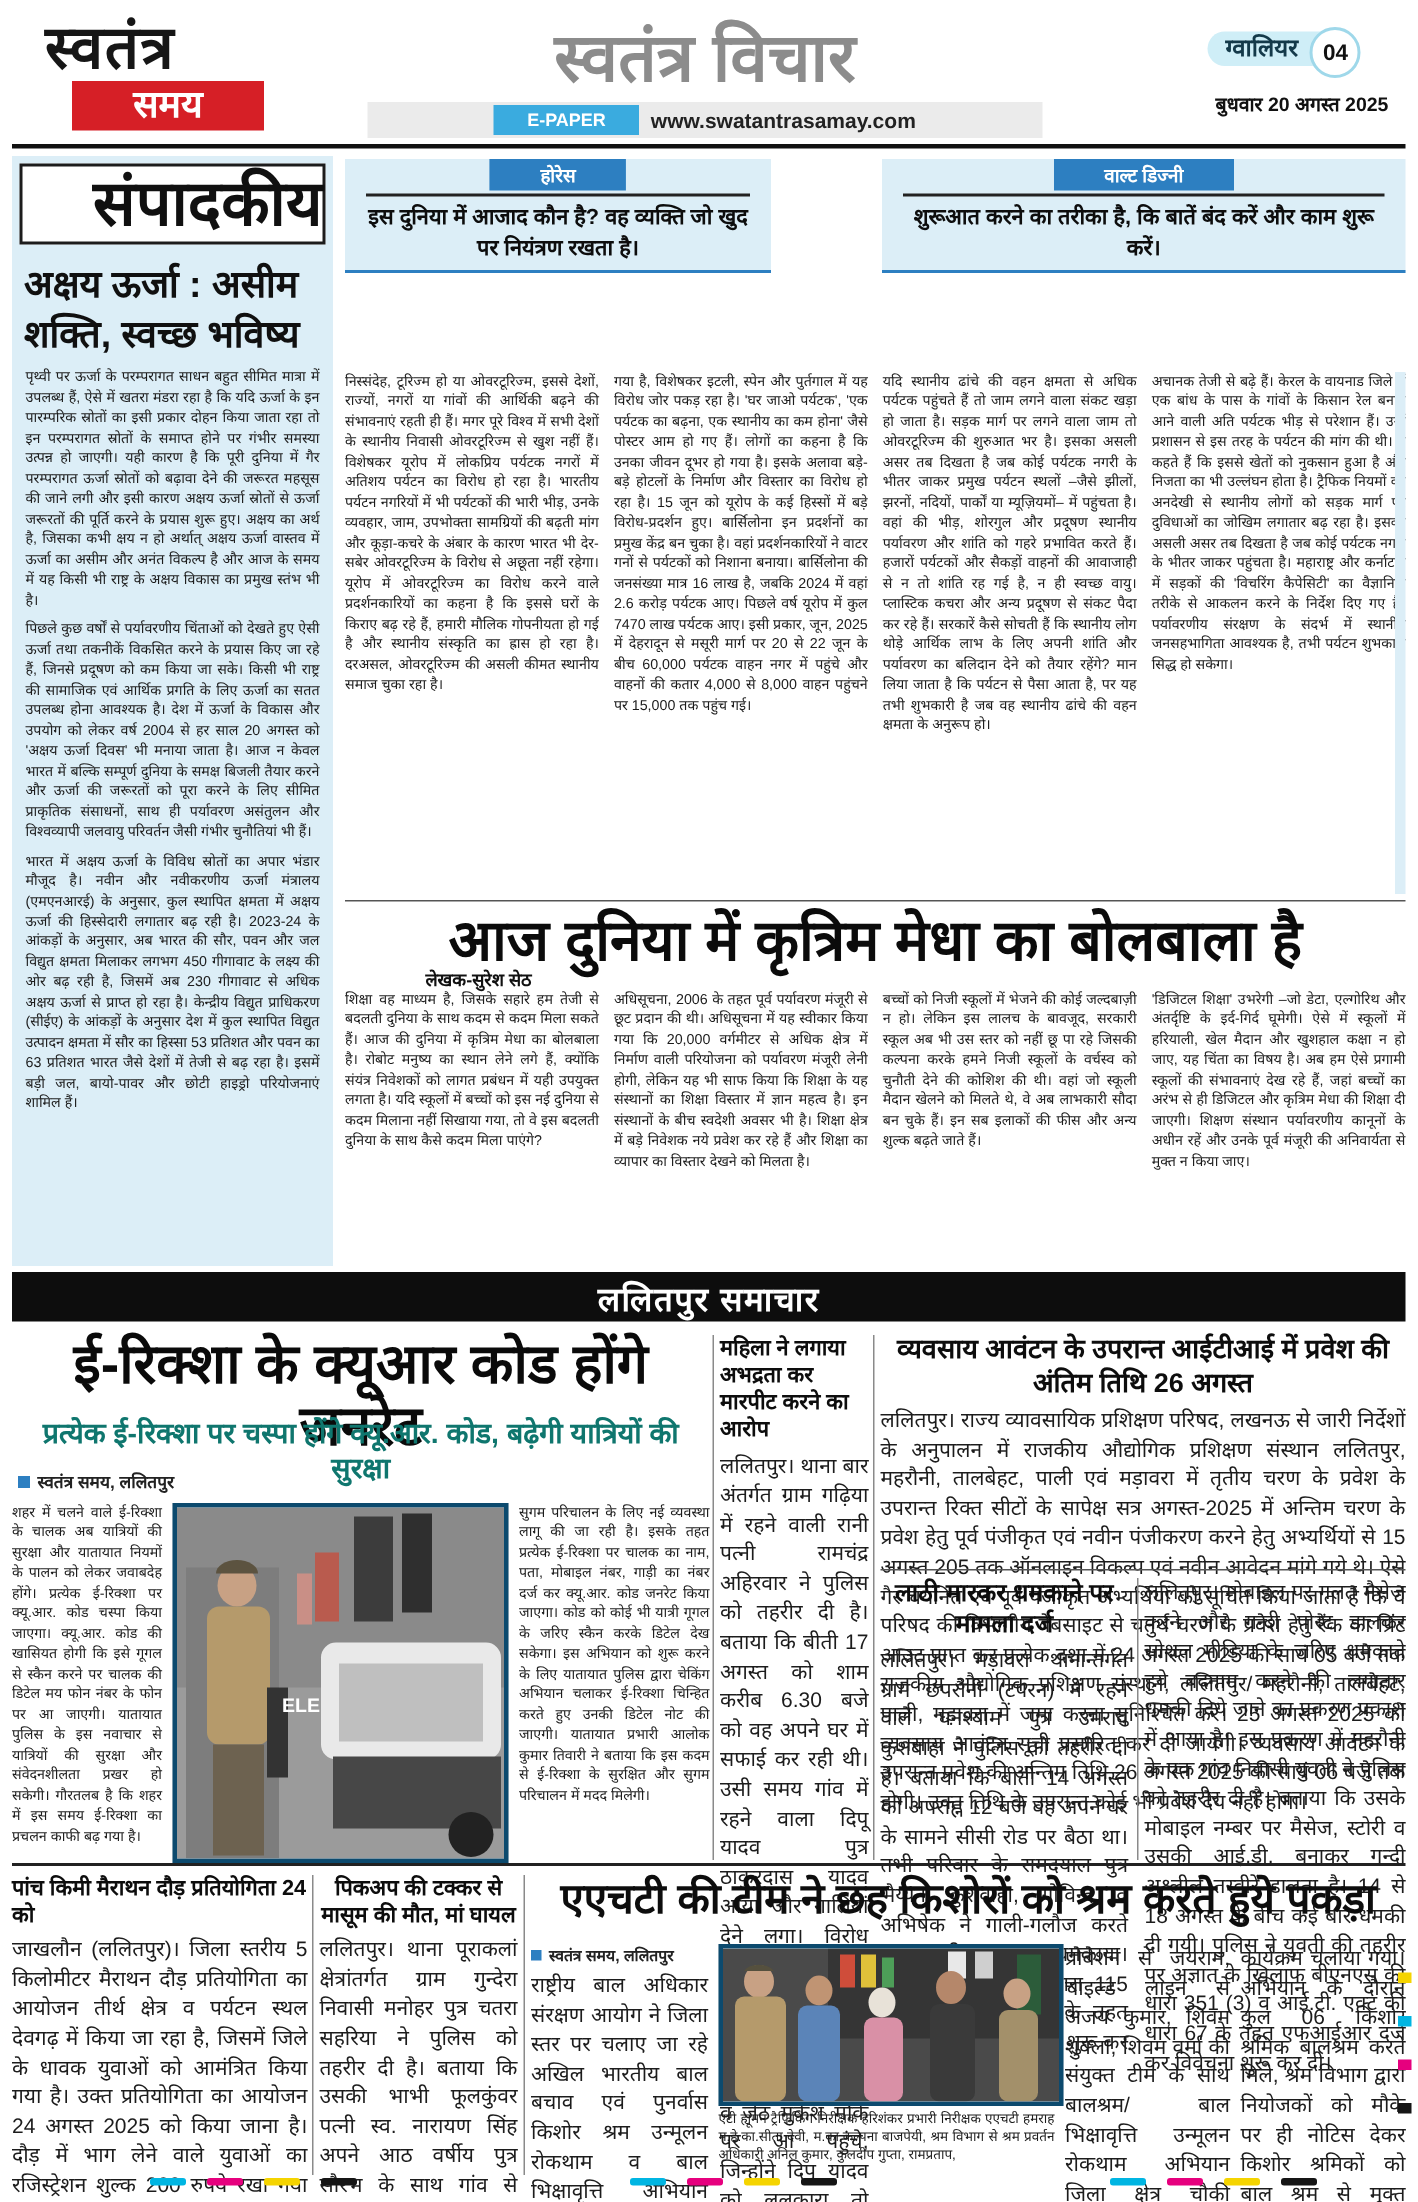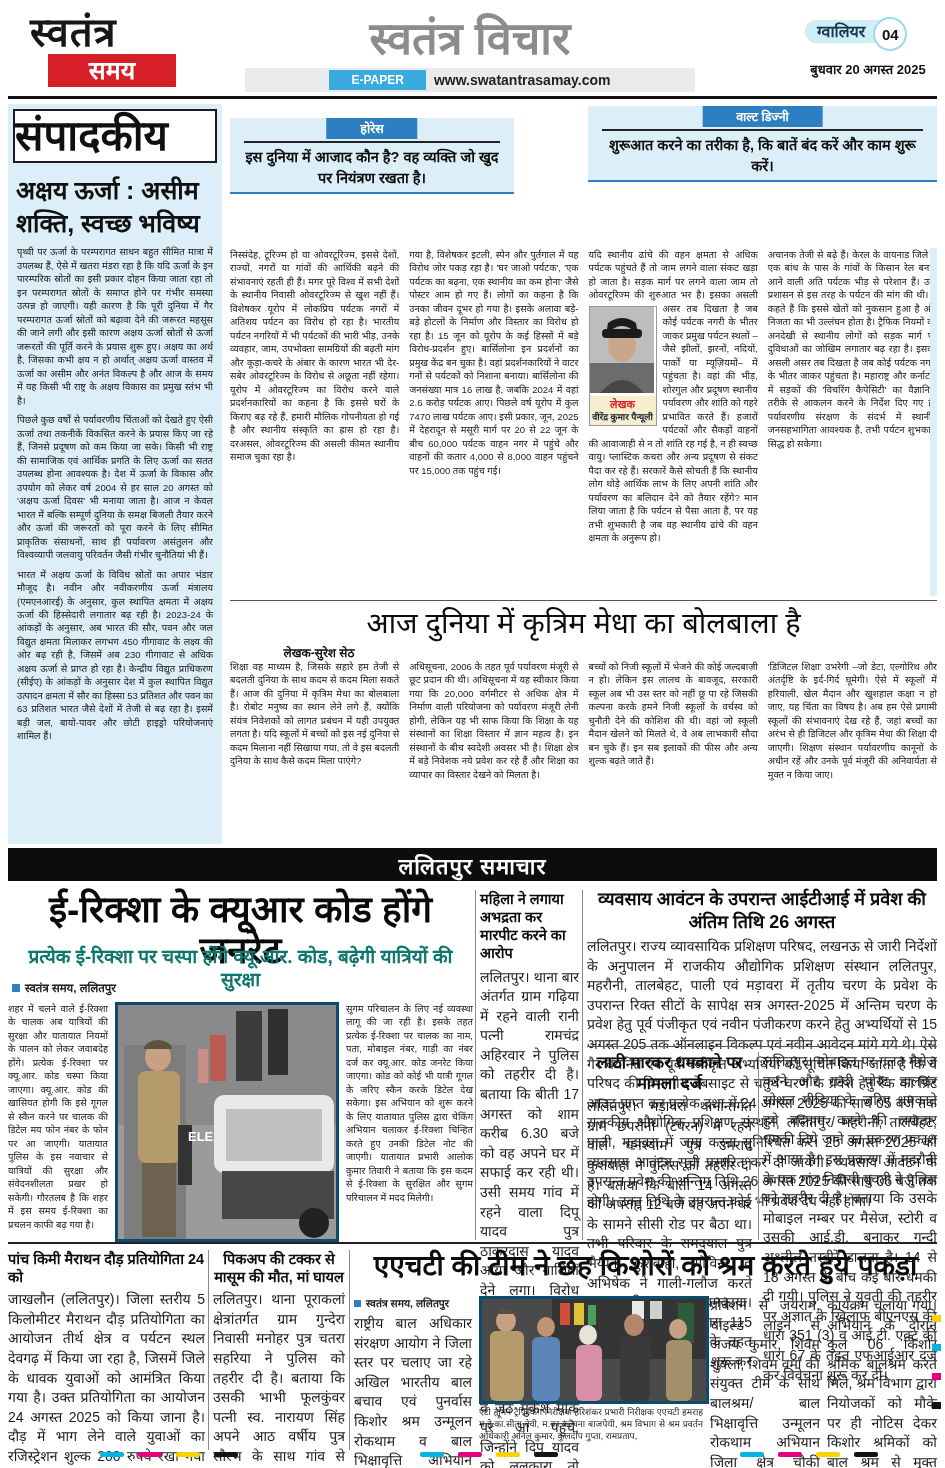--- a/index.html
+++ b/index.html
@@ -18,40 +18,40 @@
   .epaper-chip{background:#3aabdf;color:#fff;font-weight:700;font-size:12px;padding:3px 22px;}
   .website{font-size:14px;font-weight:700;color:#222;text-decoration:none;}
   .edition-pill{background:#cfeef7;border-radius:12px;padding:3px 30px 3px 12px;font-size:16px;font-weight:800;color:#143a4a;position:relative;}
   .edition-num{position:absolute;right:-12px;top:-3px;width:30px;height:30px;border-radius:50%;
                background:#fff;border:2px solid #9fd8ea;color:#111;font-size:15px;font-weight:800;
                display:flex;align-items:center;justify-content:center;}
   .date{font-size:13px;font-weight:800;color:#111;}
   .black-rule{background:#111;}
   
   .edit-panel{background:#dceef7;}
-  .edit-label{background:#fff;border:2px solid #1c1c1c;margin:5px;text-align:left;
+  .edit-label{background:#fff;border:2px solid #1c1c1c;margin:5px;text-align:right;
               font-size:42px;font-weight:800;line-height:1.2;color:#101010;}
   .edit-headline{font-size:25px;font-weight:700;line-height:1.3;padding:6px 8px 4px 8px;color:#101010;}
   .edit-body{padding:2px 9px 8px 9px;}
   
   .quote-box{background:#dceef7;border-bottom:2px solid #2d7fc1;}
   .quote-tab{position:absolute;top:0;left:50%;transform:translateX(-50%);background:#2d7fc1;color:#fff;
              font-size:12.5px;font-weight:700;padding:2px 34px;white-space:nowrap;}
   .quote-line{position:absolute;top:23px;left:14px;right:14px;height:1.5px;background:#222;}
   .quote-text{position:absolute;top:29px;left:10px;right:10px;text-align:center;font-size:14.5px;
               font-weight:700;line-height:1.45;color:#0d0d0d;}
   
   .lead-headline{font-size:43px;font-weight:800;text-align:center;line-height:1.1;color:#0b0b0b;}
   .colrow{display:flex;gap:10px;}
   .colrow>div{flex:1;}
   .author-inset{float:left;width:66px;margin:2px 6px 2px 0;border:1px solid #999;background:#fff;}
   .author-caption{background:#f6eecf;text-align:center;padding:2px 1px;}
   .author-label{color:#d61f26;font-weight:800;font-size:11px;line-height:1.2;}
   .author-name{color:#17212e;font-weight:800;font-size:9px;line-height:1.25;}
-  .ai-headline{font-size:29px;font-weight:400;text-align:center;line-height:1.1;color:#0b0b0b;}
+  .ai-headline{font-size:38px;font-weight:700;text-align:center;line-height:1.1;color:#0b0b0b;}
   .byline{display:flex;align-items:center;gap:5px;font-size:11.5px;font-weight:800;color:#222;}
   .byline-sq{width:8px;height:8px;background:#2d7fc1;display:inline-block;}
   .banner{background:#0d0d0d;color:#fff;font-size:22px;font-weight:700;display:flex;
           align-items:center;justify-content:center;letter-spacing:1px;}
   .erick-headline{font-size:37px;font-weight:800;text-align:center;line-height:1.1;color:#0a0a0a;}
   .erick-subhead{font-size:19px;font-weight:700;text-align:center;line-height:1.2;color:#0f766e;}
   .sub-headline-c{font-weight:800;text-align:center;line-height:1.25;color:#0d0d0d;}
   .sub-headline-l{font-weight:800;text-align:left;line-height:1.25;color:#0d0d0d;}
   .vrule{background:#8a8a8a;width:1px;}
   .hrule{background:#555;height:1px;}
@@ -93,51 +93,37 @@
   <div class="abs edit-panel" style="left:8px;top:104px;width:214px;height:740px;">
     <div class="edit-label">संपादकीय</div>
     <div class="edit-headline">अक्षय ऊर्जा :  असीम शक्ति, स्वच्छ भविष्य</div>
     <div class="edit-body bodytext jus">
       <p style="margin:0 0 6px 0;">पृथ्वी पर ऊर्जा के परम्परागत साधन बहुत सीमित मात्रा में उपलब्ध हैं, ऐसे में खतरा मंडरा रहा है कि यदि ऊर्जा के इन पारम्परिक स्रोतों का इसी प्रकार दोहन किया जाता रहा तो इन परम्परागत स्रोतों के समाप्त होने पर गंभीर समस्या उत्पन्न हो जाएगी। यही कारण है कि पूरी दुनिया में गैर परम्परागत ऊर्जा स्रोतों को बढ़ावा देने की जरूरत महसूस की जाने लगी और इसी कारण अक्षय ऊर्जा स्रोतों से ऊर्जा जरूरतों की पूर्ति करने के प्रयास शुरू हुए। अक्षय का अर्थ है, जिसका कभी क्षय न हो अर्थात् अक्षय ऊर्जा वास्तव में ऊर्जा का असीम और अनंत विकल्प है और आज के समय में यह किसी भी राष्ट्र के अक्षय विकास का प्रमुख स्तंभ भी है।</p>
       <p style="margin:0 0 6px 0;">पिछले कुछ वर्षों से पर्यावरणीय चिंताओं को देखते हुए ऐसी ऊर्जा तथा तकनीकें विकसित करने के प्रयास किए जा रहे हैं, जिनसे प्रदूषण को कम किया जा सके। किसी भी राष्ट्र की सामाजिक एवं आर्थिक प्रगति के लिए ऊर्जा का सतत उपलब्ध होना आवश्यक है। देश में ऊर्जा के विकास और उपयोग को लेकर वर्ष 2004 से हर साल 20 अगस्त को 'अक्षय ऊर्जा दिवस' भी मनाया जाता है। आज न केवल भारत में बल्कि सम्पूर्ण दुनिया के समक्ष बिजली तैयार करने और ऊर्जा की जरूरतों को पूरा करने के लिए सीमित प्राकृतिक संसाधनों, साथ ही पर्यावरण असंतुलन और विश्वव्यापी जलवायु परिवर्तन जैसी गंभीर चुनौतियां भी हैं।</p>
       <p style="margin:0;">भारत में अक्षय ऊर्जा के विविध स्रोतों का अपार भंडार मौजूद है। नवीन और नवीकरणीय ऊर्जा मंत्रालय (एमएनआरई) के अनुसार, कुल स्थापित क्षमता में अक्षय ऊर्जा की हिस्सेदारी लगातार बढ़ रही है। 2023-24 के आंकड़ों के अनुसार, अब भारत की सौर, पवन और जल विद्युत क्षमता मिलाकर लगभग 450 गीगावाट के लक्ष्य की ओर बढ़ रही है, जिसमें अब 230 गीगावाट से अधिक अक्षय ऊर्जा से प्राप्त हो रहा है। केन्द्रीय विद्युत प्राधिकरण (सीईए) के आंकड़ों के अनुसार देश में कुल स्थापित विद्युत उत्पादन क्षमता में सौर का हिस्सा 53 प्रतिशत और पवन का 63 प्रतिशत भारत जैसे देशों में तेजी से बढ़ रहा है। इसमें बड़ी जल, बायो-पावर और छोटी हाइड्रो परियोजनाएं शामिल हैं।</p>
     </div>
   </div>
 
-  <div class="abs quote-box" style="left:230px;top:106px;width:284px;height:74px;margin-top:12px;">
+  <div class="abs quote-box" style="left:230px;top:106px;width:284px;height:74px;">
     <span class="quote-tab">होरेस</span>
     <span class="quote-line"></span>
     <div class="quote-text">इस दुनिया में आजाद कौन है? वह व्यक्ति जो खुद पर नियंत्रण रखता है।</div>
   </div>
   <div class="abs quote-box" style="left:588px;top:106px;width:349px;height:74px;">
     <span class="quote-tab">वाल्ट डिज्नी</span>
     <span class="quote-line"></span>
     <div class="quote-text">शुरूआत करने का तरीका है, कि बातें बंद करें और काम शुरू करें।</div>
   </div>
 
 
   <div class="abs colrow" style="left:230px;top:248px;width:707px;height:348px;">
     <div class="bodytext jus">निस्संदेह, टूरिज्म हो या ओवरटूरिज्म, इससे देशों, राज्यों, नगरों या गांवों की आर्थिकी बढ़ने की संभावनाएं रहती ही हैं। मगर पूरे विश्व में सभी देशों के स्थानीय निवासी ओवरटूरिज्म से खुश नहीं हैं। विशेषकर यूरोप में लोकप्रिय पर्यटक नगरों में अतिशय पर्यटन का विरोध हो रहा है। भारतीय पर्यटन नगरियों में भी पर्यटकों की भारी भीड़, उनके व्यवहार, जाम, उपभोक्ता सामग्रियों की बढ़ती मांग और कूड़ा-कचरे के अंबार के कारण भारत भी देर-सबेर ओवरटूरिज्म के विरोध से अछूता नहीं रहेगा। यूरोप में ओवरटूरिज्म का विरोध करने वाले प्रदर्शनकारियों का कहना है कि इससे घरों के किराए बढ़ रहे हैं, हमारी मौलिक गोपनीयता हो गई है और स्थानीय संस्कृति का ह्रास हो रहा है। दरअसल, ओवरटूरिज्म की असली कीमत स्थानीय समाज चुका रहा है।</div>
     <div class="bodytext jus">गया है, विशेषकर इटली, स्पेन और पुर्तगाल में यह विरोध जोर पकड़ रहा है। 'घर जाओ पर्यटक', 'एक पर्यटक का बढ़ना, एक स्थानीय का कम होना' जैसे पोस्टर आम हो गए हैं। लोगों का कहना है कि उनका जीवन दूभर हो गया है। इसके अलावा बड़े-बड़े होटलों के निर्माण और विस्तार का विरोध हो रहा है। 15 जून को यूरोप के कई हिस्सों में बड़े विरोध-प्रदर्शन हुए। बार्सिलोना इन प्रदर्शनों का प्रमुख केंद्र बन चुका है। वहां प्रदर्शनकारियों ने वाटर गनों से पर्यटकों को निशाना बनाया। बार्सिलोना की जनसंख्या मात्र 16 लाख है, जबकि 2024 में वहां 2.6 करोड़ पर्यटक आए। पिछले वर्ष यूरोप में कुल 7470 लाख पर्यटक आए। इसी प्रकार, जून, 2025 में देहरादून से मसूरी मार्ग पर 20 से 22 जून के बीच 60,000 पर्यटक वाहन नगर में पहुंचे और वाहनों की कतार 4,000 से 8,000 वाहन पहुंचने पर 15,000 तक पहुंच गई।</div>
     <div class="bodytext jus">
       <span>यदि स्थानीय ढांचे की वहन क्षमता से अधिक पर्यटक पहुंचते हैं तो जाम लगने वाला संकट खड़ा हो जाता है। सड़क मार्ग पर लगने वाला जाम तो ओवरटूरिज्म की शुरुआत भर है।</span>
-      <figure class="author-inset" style="margin-top:4px;">
-        <svg width="64" height="86" viewBox="0 0 64 86">
-          <rect width="64" height="86" fill="#bdbdbd"></rect>
-          <rect y="56" width="64" height="30" fill="#6c6c6c"></rect>
-          <ellipse cx="32" cy="38" rx="14" ry="17" fill="#caa78a"></ellipse>
-          <path d="M16 28 q16 -18 32 0 l-2 -12 q-14 -10 -28 0 z" fill="#1c1c1c"></path>
-          <rect x="12" y="22" width="40" height="9" rx="4" fill="#1c1c1c"></rect>
-          <path d="M10 86 q22 -26 44 0 z" fill="#474747"></path>
-        </svg>
-        <figcaption class="author-caption">
-          <div class="author-label">लेखक</div>
-          <div class="author-name">वीरेंद्र कुमार पैन्यूली</div>
-        </figcaption>
-      </figure>
       <span>इसका असली असर तब दिखता है जब कोई पर्यटक नगरी के भीतर जाकर प्रमुख पर्यटन स्थलों –जैसे झीलों, झरनों, नदियों, पार्कों या म्यूज़ियमों– में पहुंचता है। वहां की भीड़, शोरगुल और प्रदूषण स्थानीय पर्यावरण और शांति को गहरे प्रभावित करते हैं। हजारों पर्यटकों और सैकड़ों वाहनों की आवाजाही से न तो शांति रह गई है, न ही स्वच्छ वायु। प्लास्टिक कचरा और अन्य प्रदूषण से संकट पैदा कर रहे हैं। सरकारें कैसे सोचती हैं कि स्थानीय लोग थोड़े आर्थिक लाभ के लिए अपनी शांति और पर्यावरण का बलिदान देने को तैयार रहेंगे? मान लिया जाता है कि पर्यटन से पैसा आता है, पर यह तभी शुभकारी है जब वह स्थानीय ढांचे की वहन क्षमता के अनुरूप हो।</span>
     </div>
     <div class="bodytext jus">अचानक तेजी से बढ़े हैं। केरल के वायनाड जिले में एक बांध के पास के गांवों के किसान रेल बनाने आने वाली अति पर्यटक भीड़ से परेशान हैं। उन्हें प्रशासन से इस तरह के पर्यटन की मांग की थी। वे कहते हैं कि इससे खेतों को नुकसान हुआ है और निजता का भी उल्लंघन होता है। ट्रैफिक नियमों की अनदेखी से स्थानीय लोगों को सड़क मार्ग पर दुविधाओं का जोखिम लगातार बढ़ रहा है। इसका असली असर तब दिखता है जब कोई पर्यटक नगरी के भीतर जाकर पहुंचता है। महाराष्ट्र और कर्नाटक में सड़कों की 'विचरिंग कैपेसिटी' का वैज्ञानिक तरीके से आकलन करने के निर्देश दिए गए हैं। पर्यावरणीय संरक्षण के संदर्भ में स्थानीय जनसहभागिता आवश्यक है, तभी पर्यटन शुभकारी सिद्ध हो सकेगा।</div>
   </div>
   <div class="abs" style="left:930px;top:248px;width:7px;height:348px;background:#dceef7;"></div>
 
   <div class="abs hrule" style="left:230px;top:600px;width:707px;"></div>
   <div class="abs ai-headline" style="left:230px;top:608px;width:707px;">आज दुनिया में कृत्रिम मेधा का बोलबाला है</div>
   <div class="abs" style="left:238px;top:644px;width:162px;text-align:center;font-size:12px;font-weight:800;">लेखक-सुरेश सेठ</div>
   <div class="abs colrow" style="left:230px;top:660px;width:707px;height:182px;">

